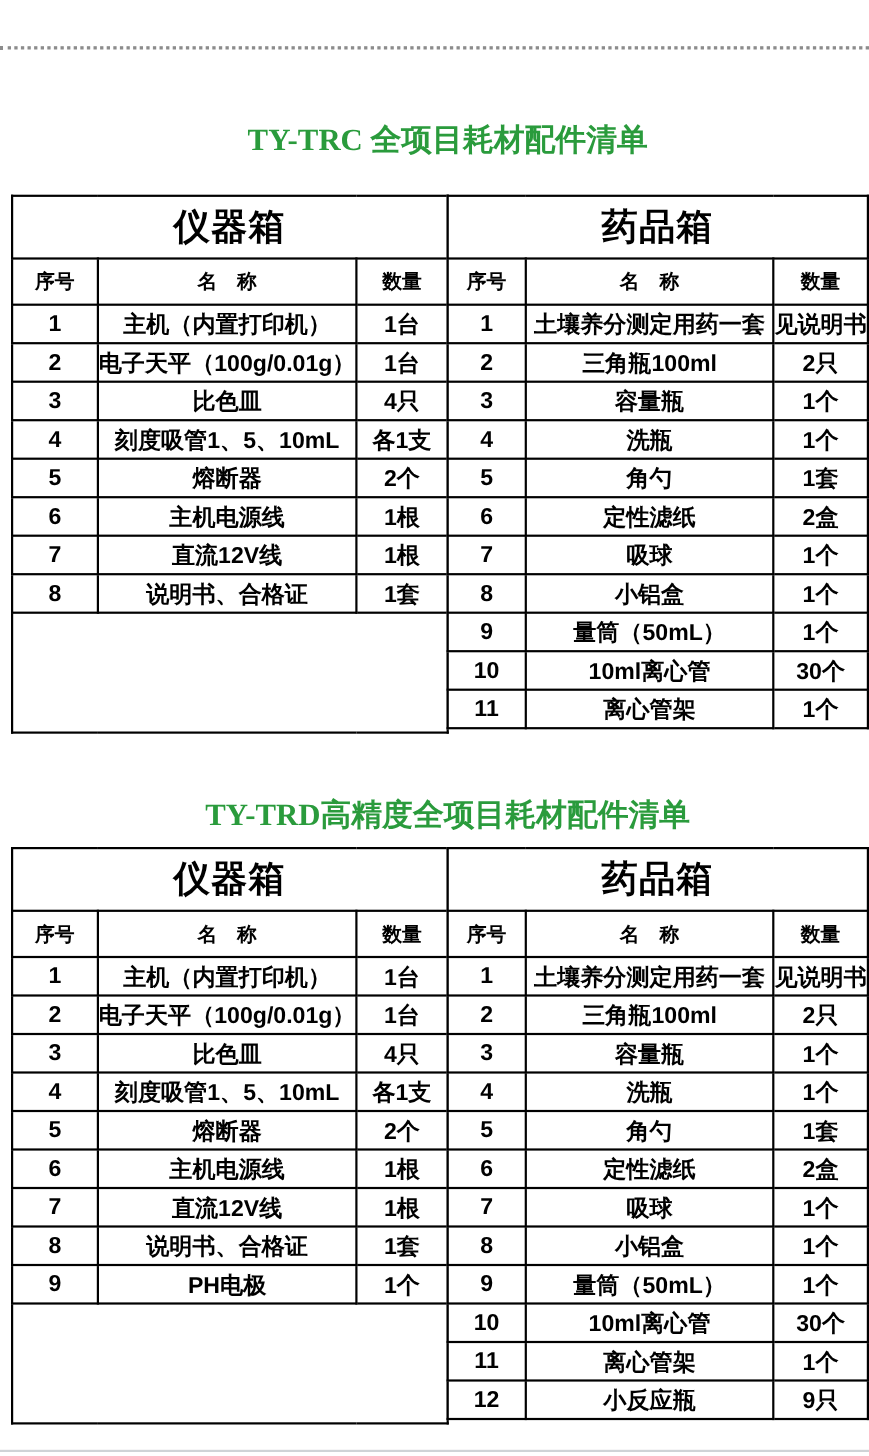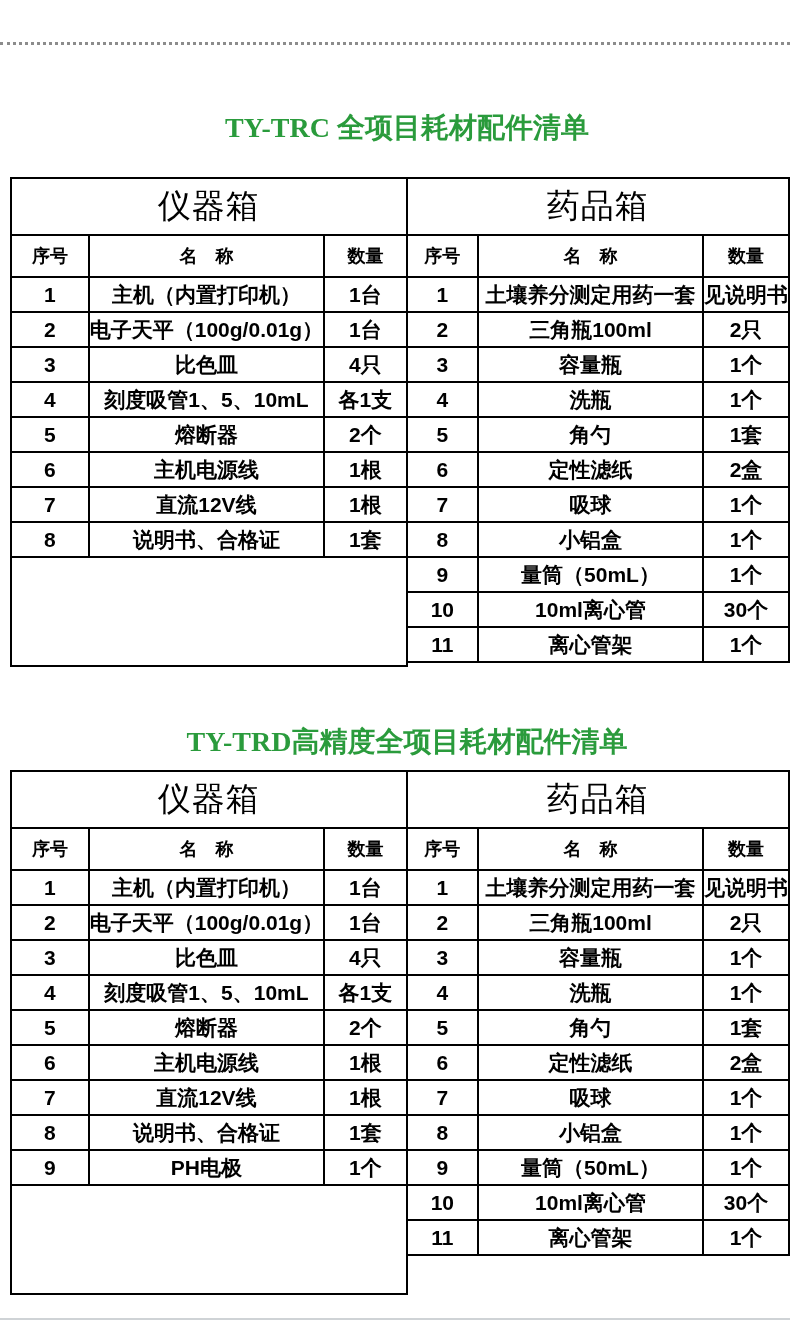--- a/index.html
+++ b/index.html
@@ -53,21 +53,21 @@
     border: 2px solid #000;
     text-align: center;
     vertical-align: middle;
     padding: 0;
     overflow: hidden;
     white-space: nowrap;
   }
   .box-title-cell {
     height: 55px;
     font-size: 33px;
-    font-weight: 400;
+    font-weight: 700;
     letter-spacing: 1px;
   }
   .col-header-row th {
     height: 40px;
     font-size: 18px;
     font-weight: 700;
   }
   tbody.data-rows td {
     height: 33px;
     font-size: 21px;
@@ -377,17 +377,22 @@
         <tr>
           <td>10</td>
           <td>10ml离心管</td>
           <td>30个</td>
         </tr>
         <tr>
           <td>11</td>
           <td>离心管架</td>
           <td>1个</td>
         </tr>
+        <tr>
+          <td>12</td>
+          <td>小反应瓶</td>
+          <td>9只</td>
+        </tr>
       </tbody>
   </table>
 </div>
 
 <div class="bottom-edge"></div>
 
 </body></html>

